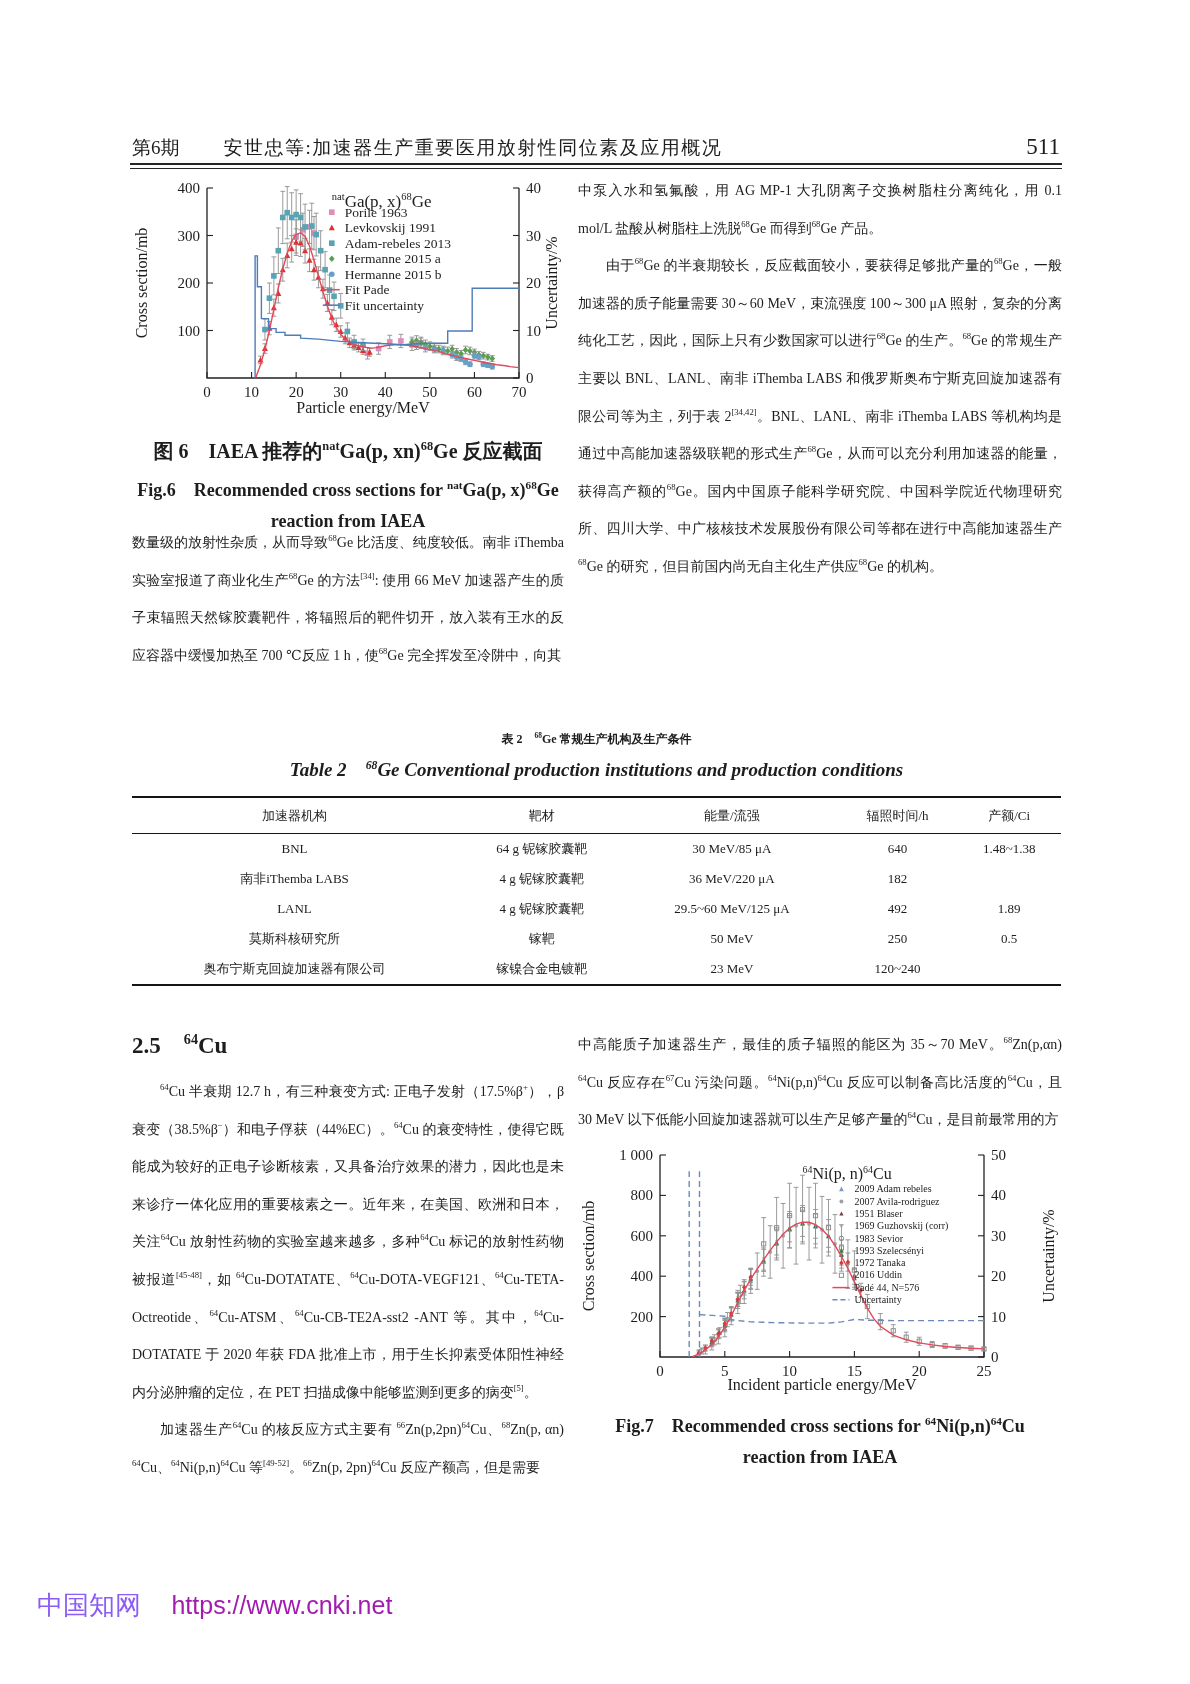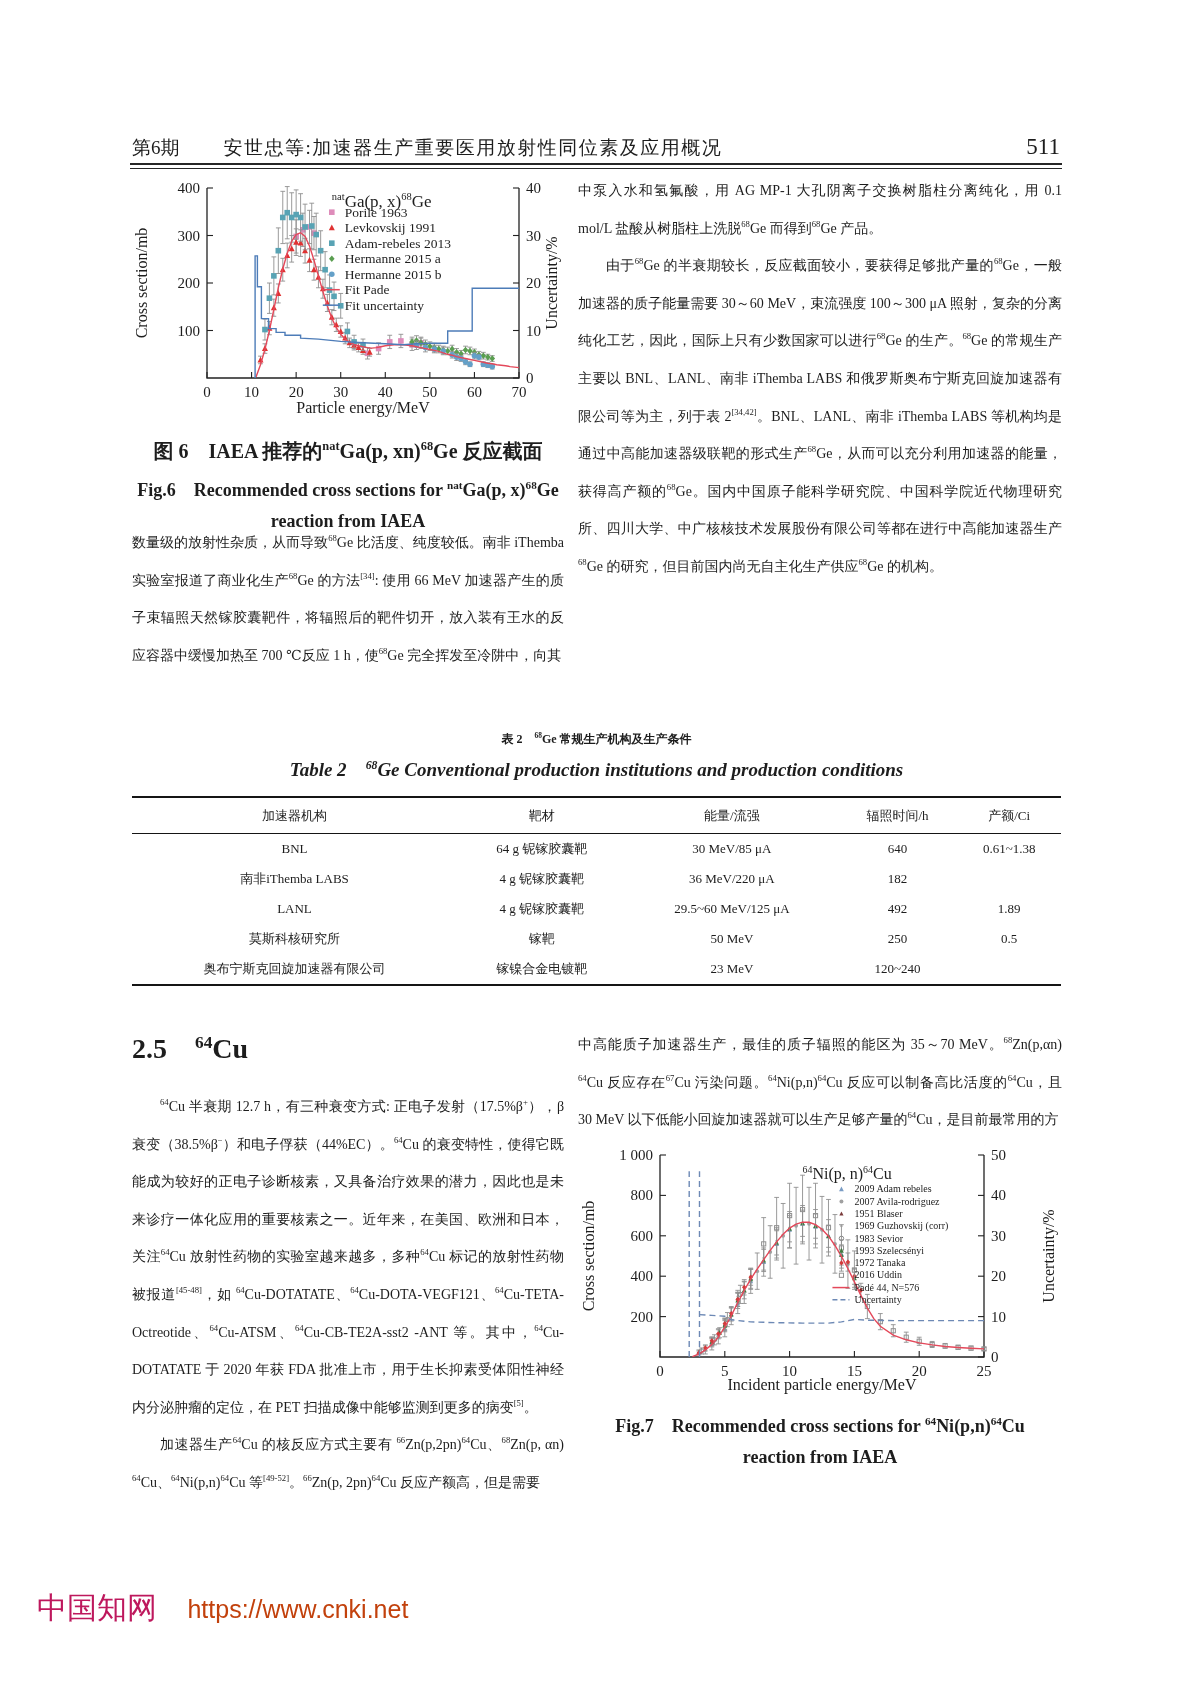--- a/index.html
+++ b/index.html
@@ -24,27 +24,27 @@
   
   .tbl{position:absolute;left:132px;top:731px;width:929px;}
   .tbl .tcn{text-align:center;font-weight:bold;font-size:12px;}
   .tbl .ten{text-align:center;font-weight:bold;font-size:19px;margin-top:9px;font-style:italic;}
   .tbl table{width:100%;border-collapse:collapse;margin-top:13px;
              border-top:2.5px solid #151515;border-bottom:2.5px solid #151515;font-size:13px;}
   .tbl thead th{font-weight:normal;border-bottom:1.5px solid #151515;height:35px;padding:0 4px;}
   .tbl tbody td{height:30px;text-align:center;padding:0 4px;}
   
   .lb{position:absolute;left:132px;top:1030px;width:432px;}
-  .lb h3{margin:0 0 20px 0;font-size:28px;font-weight:bold;}
+  .lb h3{margin:0 0 12px 0;font-size:23px;font-weight:bold;}
   .rb{position:absolute;left:578px;top:1026px;width:484px;}
   .rb svg{display:block;margin-top:6px;}
   
   .foot{position:absolute;left:37px;top:1588px;font-family:"Liberation Sans","DejaVu Sans",sans-serif;}
-  .foot .brand{color:#be185d;font-size:30px;}
-  .foot .url{color:#c2410c;font-size:25px;margin-left:26px;}
+  .foot .brand{color:#8b5cf6;font-size:26px;}
+  .foot .url{color:#a21caf;font-size:25px;margin-left:26px;}
   svg text{font-family:"Liberation Serif","DejaVu Serif",serif;fill:#1d1d1d;}
 </style>
 </head>
 <body>
 
 <div class="page">
 
   <div class="hdr">
     <span class="issue">第6期</span>
     <span class="rtitle">安世忠等:加速器生产重要医用放射性同位素及应用概况</span>
@@ -490,21 +490,21 @@
             <th>辐照时间/h</th>
             <th>产额/Ci</th>
           </tr>
         </thead>
       <tbody id="t2body">
           <tr>
             <td>BNL</td>
             <td>64 g 铌镓胶囊靶</td>
             <td>30 MeV/85 μA</td>
             <td>640</td>
-            <td>0.61~1.38</td>
+            <td>1.48~1.38</td>
           </tr>
           <tr>
             <td>南非iThemba LABS</td>
             <td>4 g 铌镓胶囊靶</td>
             <td>36 MeV/220 μA</td>
             <td>182</td>
             <td></td>
           </tr>
           <tr>
             <td>LANL</td>

